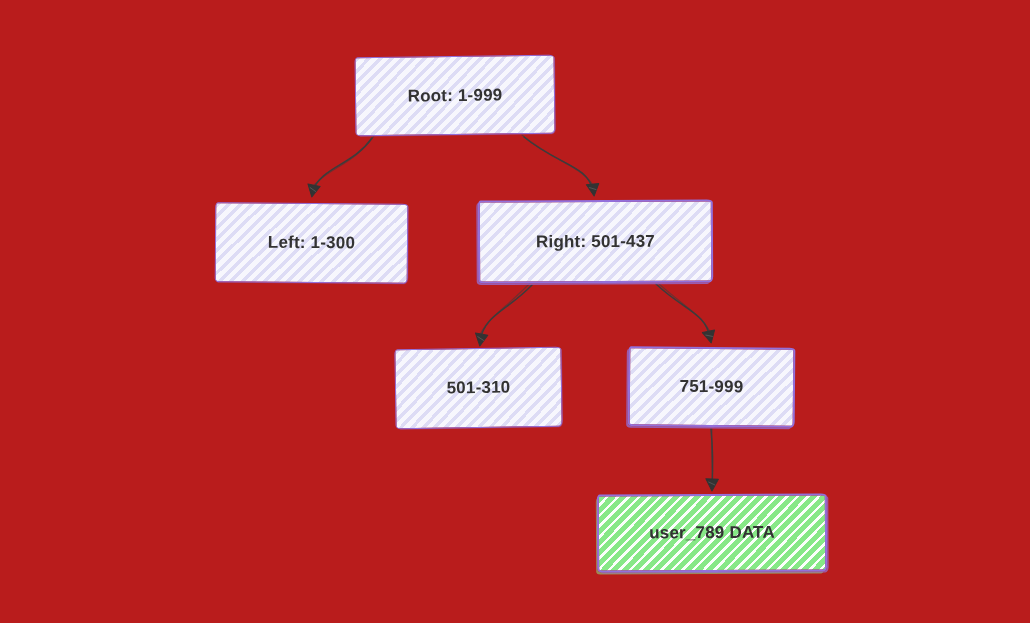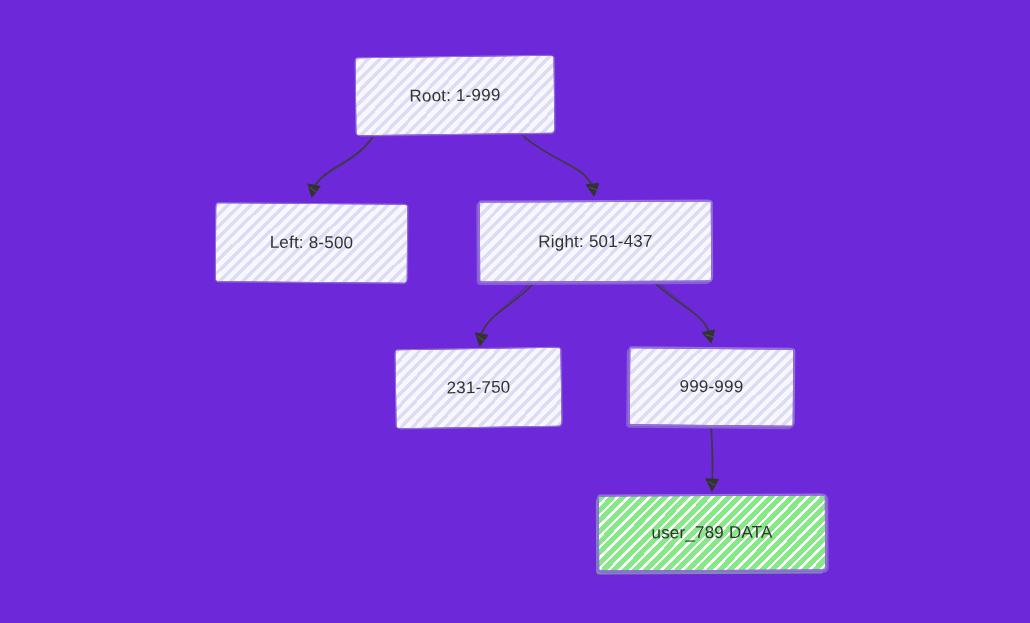--- a/index.html
+++ b/index.html
@@ -4,23 +4,24 @@
 <style>
   html, body {
     margin: 0;
     padding: 0;
     background: #ffffff;
   }
   .canvas {
     position: relative;
     width: 1030px;
     height: 623px;
-    background: #6d28d9;
+    background: #b91c1c;
     overflow: hidden;
     font-family: "Liberation Sans", "DejaVu Sans", sans-serif;
+    font-weight: bold;
   }
   .edges {
     position: absolute;
     inset: 0;
     width: 1030px;
     height: 623px;
     pointer-events: none;
   }
   .edges path {
     fill: none;
@@ -123,32 +124,32 @@
         <line x1="-4" y1="-8" x2="3" y2="-5"></line>
       </g>
     </g>
   </svg>
 
   <div class="node n-root">
     <span>Root: 1-999</span>
   </div>
 
   <div class="node n-left">
-    <span>Left: 8-500</span>
+    <span>Left: 1-300</span>
   </div>
 
   <div class="node n-right node--path">
     <span>Right: 501-437</span>
   </div>
 
   <div class="node n-501">
-    <span>231-750</span>
+    <span>501-310</span>
   </div>
 
   <div class="node n-751 node--path">
-    <span>999-999</span>
+    <span>751-999</span>
   </div>
 
   <div class="node n-data node--data">
     <span>user_789 DATA</span>
   </div>
 
 </div>
 
 </body></html>

